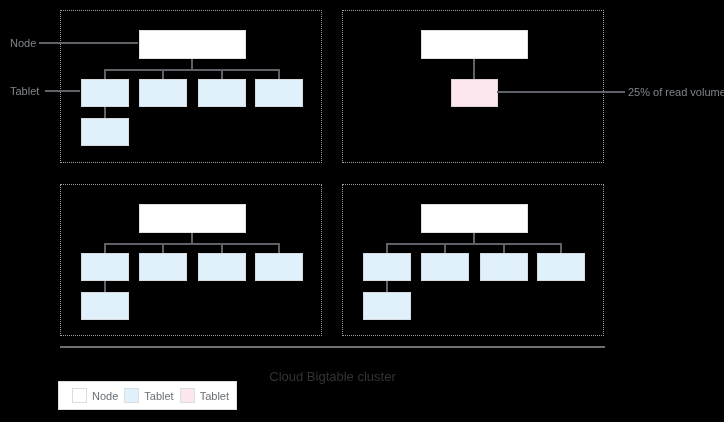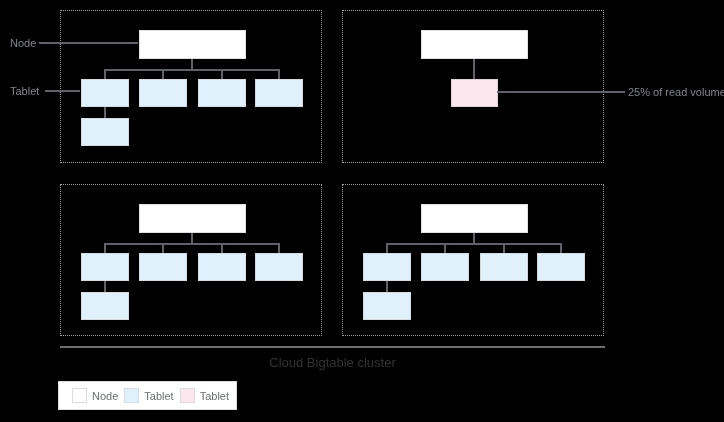--- a/index.html
+++ b/index.html
@@ -43,21 +43,21 @@
     white-space:nowrap;
   }
   #lbl-node{left:10px;top:37px}
   #lbl-tablet{left:10px;top:85px}
   #ld-node{left:39px;top:42px;width:99px;height:2px}
   #ld-tablet{left:45px;top:90px;width:35px;height:2px}
   #ld-annot{left:497px;top:91px;width:128px;height:2px}
   #lbl-annot{left:628px;top:86px}
   #divider{left:60px;top:346px;width:545px;height:2px;background:#6e6e6e}
   #caption{
-    position:absolute;left:60px;top:355px;width:545px;text-align:center;
+    position:absolute;left:60px;top:369px;width:545px;text-align:center;
     font-size:13px;color:var(--caption-text,#333);
   }
   #legend{
     position:absolute;left:58px;top:381px;width:179px;height:29px;box-sizing:border-box;
     background:#fff;border:1px solid #dadce0;display:flex;align-items:center;
     padding:0 0 0 13px;gap:6px;
   }
   .legend-item{display:flex;align-items:center;gap:5px;}
   .swatch{width:13px;height:13px;box-sizing:content-box;border:1px solid #dadce0;}
   .sw-node{background:var(--node-fill,#fff)}

